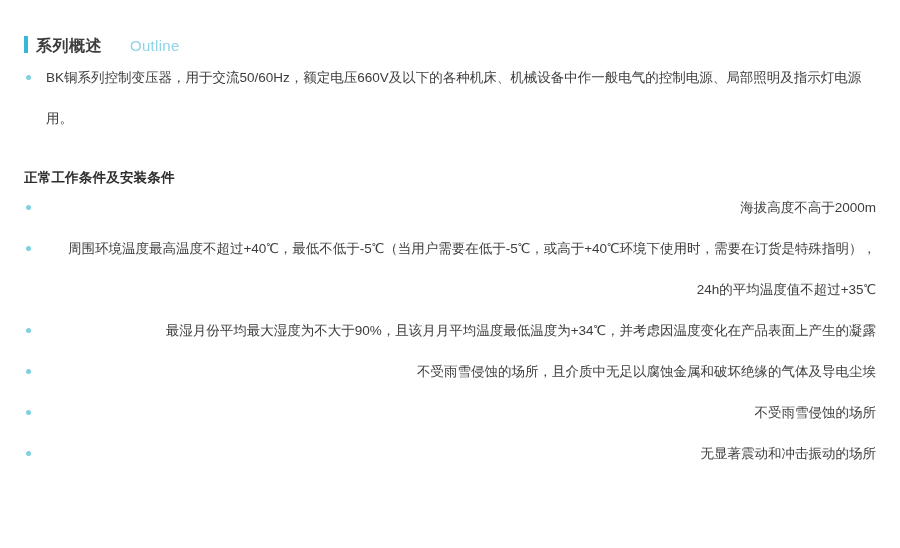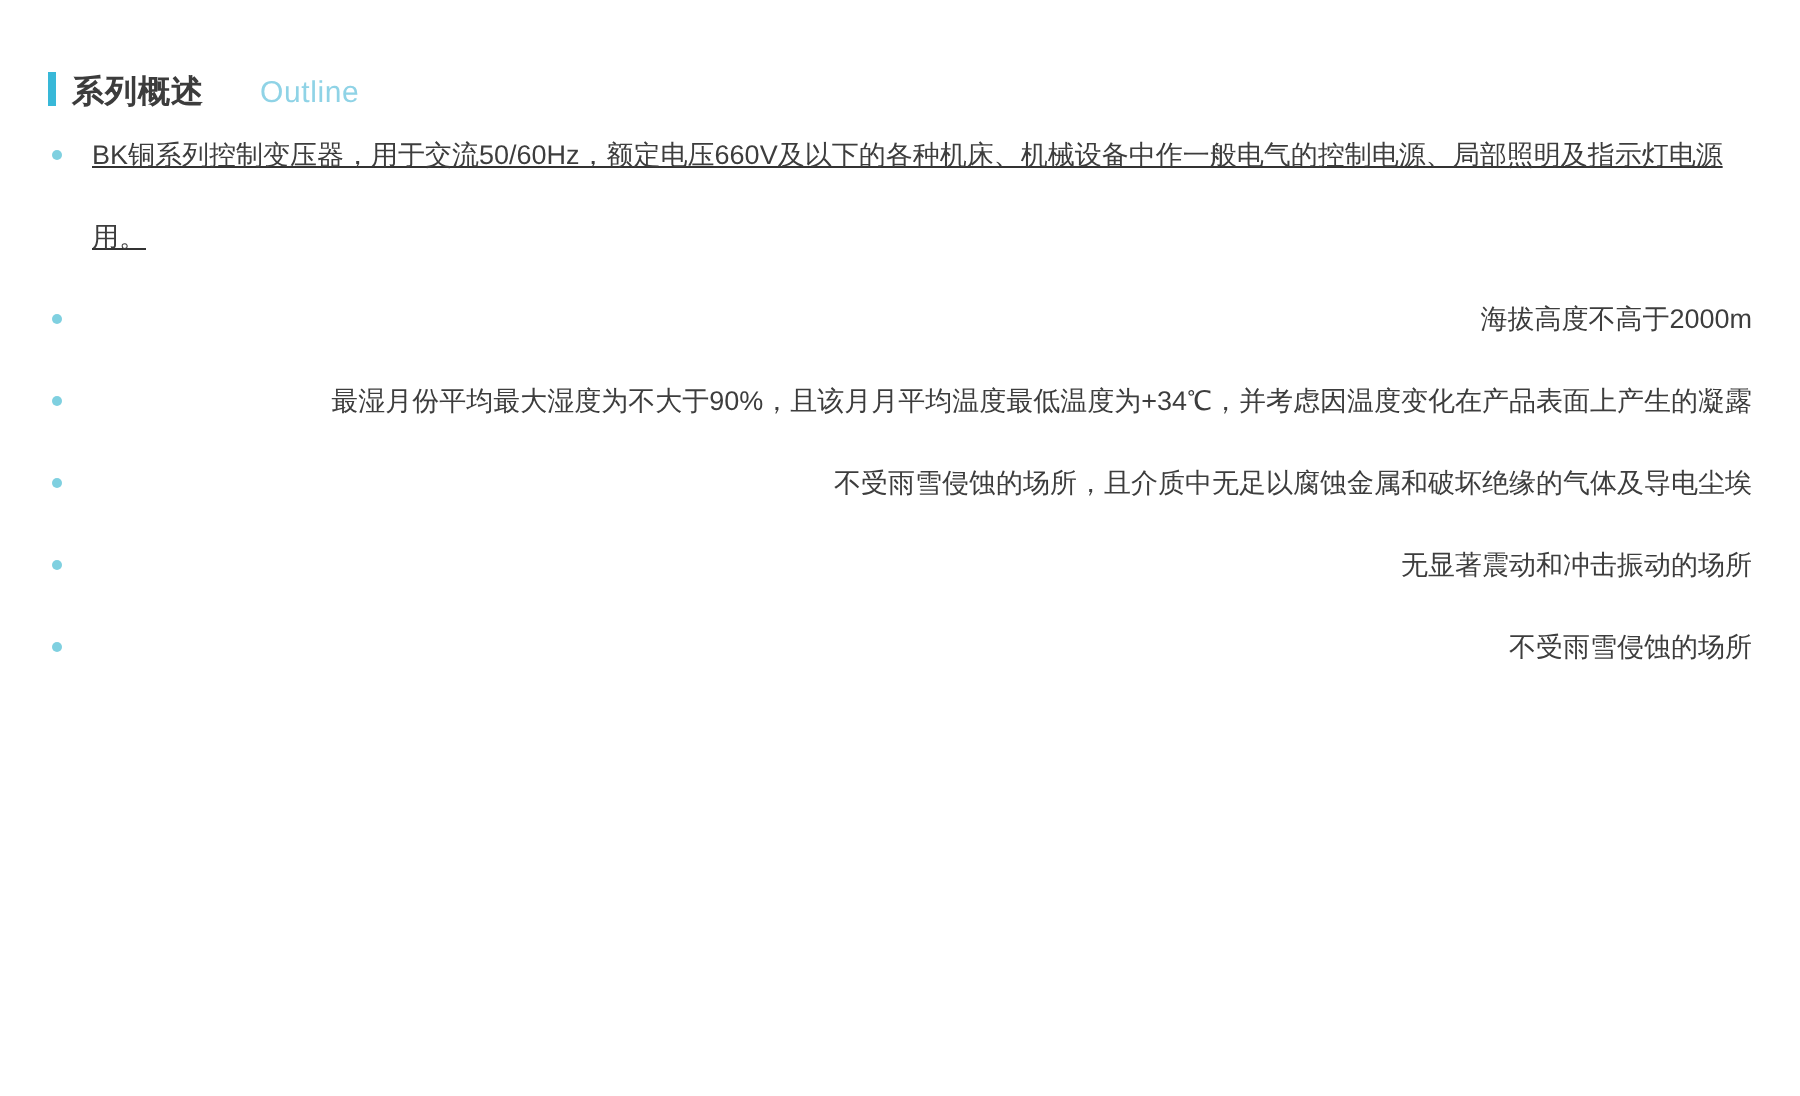--- a/index.html
+++ b/index.html
@@ -70,21 +70,20 @@
     left: 2px;
     top: 18px;
     width: 5px;
     height: 5px;
     border-radius: 50%;
     background: #7fd0e0;
   }
 
   .intro {
     margin-top: 16px;
-    text-decoration: underline;
   }
   .intro li {
     line-height: 41px;
   }
   .intro li .dot { top: 18px; }
 
   .sub-title {
     margin: 30px 0 0 0;
     font-size: 13.5px;
     font-weight: bold;
@@ -116,37 +115,42 @@
     <span class="head-en" style="color: rgb(143, 211, 230);">Outline</span>
   </div>
 
   <ul class="bullets intro">
     <li>
       <span class="dot" style="background: rgb(127, 208, 224);"></span>
       <span class="wrap-text">BK铜系列控制变压器，用于交流50/60Hz，额定电压660V及以下的各种机床、机械设备中作一般电气的控制电源、局部照明及指示灯电源用。</span>
     </li>
   </ul>
 
+  <div class="sub-title">正常工作条件及安装条件</div>
 
   <ul class="bullets conditions">
     <li>
       <span class="dot" style="background: rgb(127, 208, 224);"></span>
       <span class="wrap-text">海拔高度不高于2000m</span>
+    </li>
+    <li>
+      <span class="dot" style="background: rgb(127, 208, 224);"></span>
+      <span class="wrap-text">周围环境温度最高温度不超过+40℃，最低不低于-5℃（当用户需要在低于-5℃，或高于+40℃环境下使用时，需要在订货是特殊指明），24h的平均温度值不超过+35℃</span>
     </li>
     <li>
       <span class="dot" style="background: rgb(127, 208, 224);"></span>
       <span class="wrap-text">最湿月份平均最大湿度为不大于90%，且该月月平均温度最低温度为+34℃，并考虑因温度变化在产品表面上产生的凝露</span>
     </li>
     <li>
       <span class="dot" style="background: rgb(127, 208, 224);"></span>
       <span class="wrap-text">不受雨雪侵蚀的场所，且介质中无足以腐蚀金属和破坏绝缘的气体及导电尘埃</span>
     </li>
     <li>
       <span class="dot" style="background: rgb(127, 208, 224);"></span>
-      <span class="wrap-text">无显著震动和冲击振动的场所</span>
+      <span class="wrap-text">不受雨雪侵蚀的场所</span>
     </li>
     <li>
       <span class="dot" style="background: rgb(127, 208, 224);"></span>
-      <span class="wrap-text">不受雨雪侵蚀的场所</span>
+      <span class="wrap-text">无显著震动和冲击振动的场所</span>
     </li>
   </ul>
 
 </div>
 
 </body></html>

